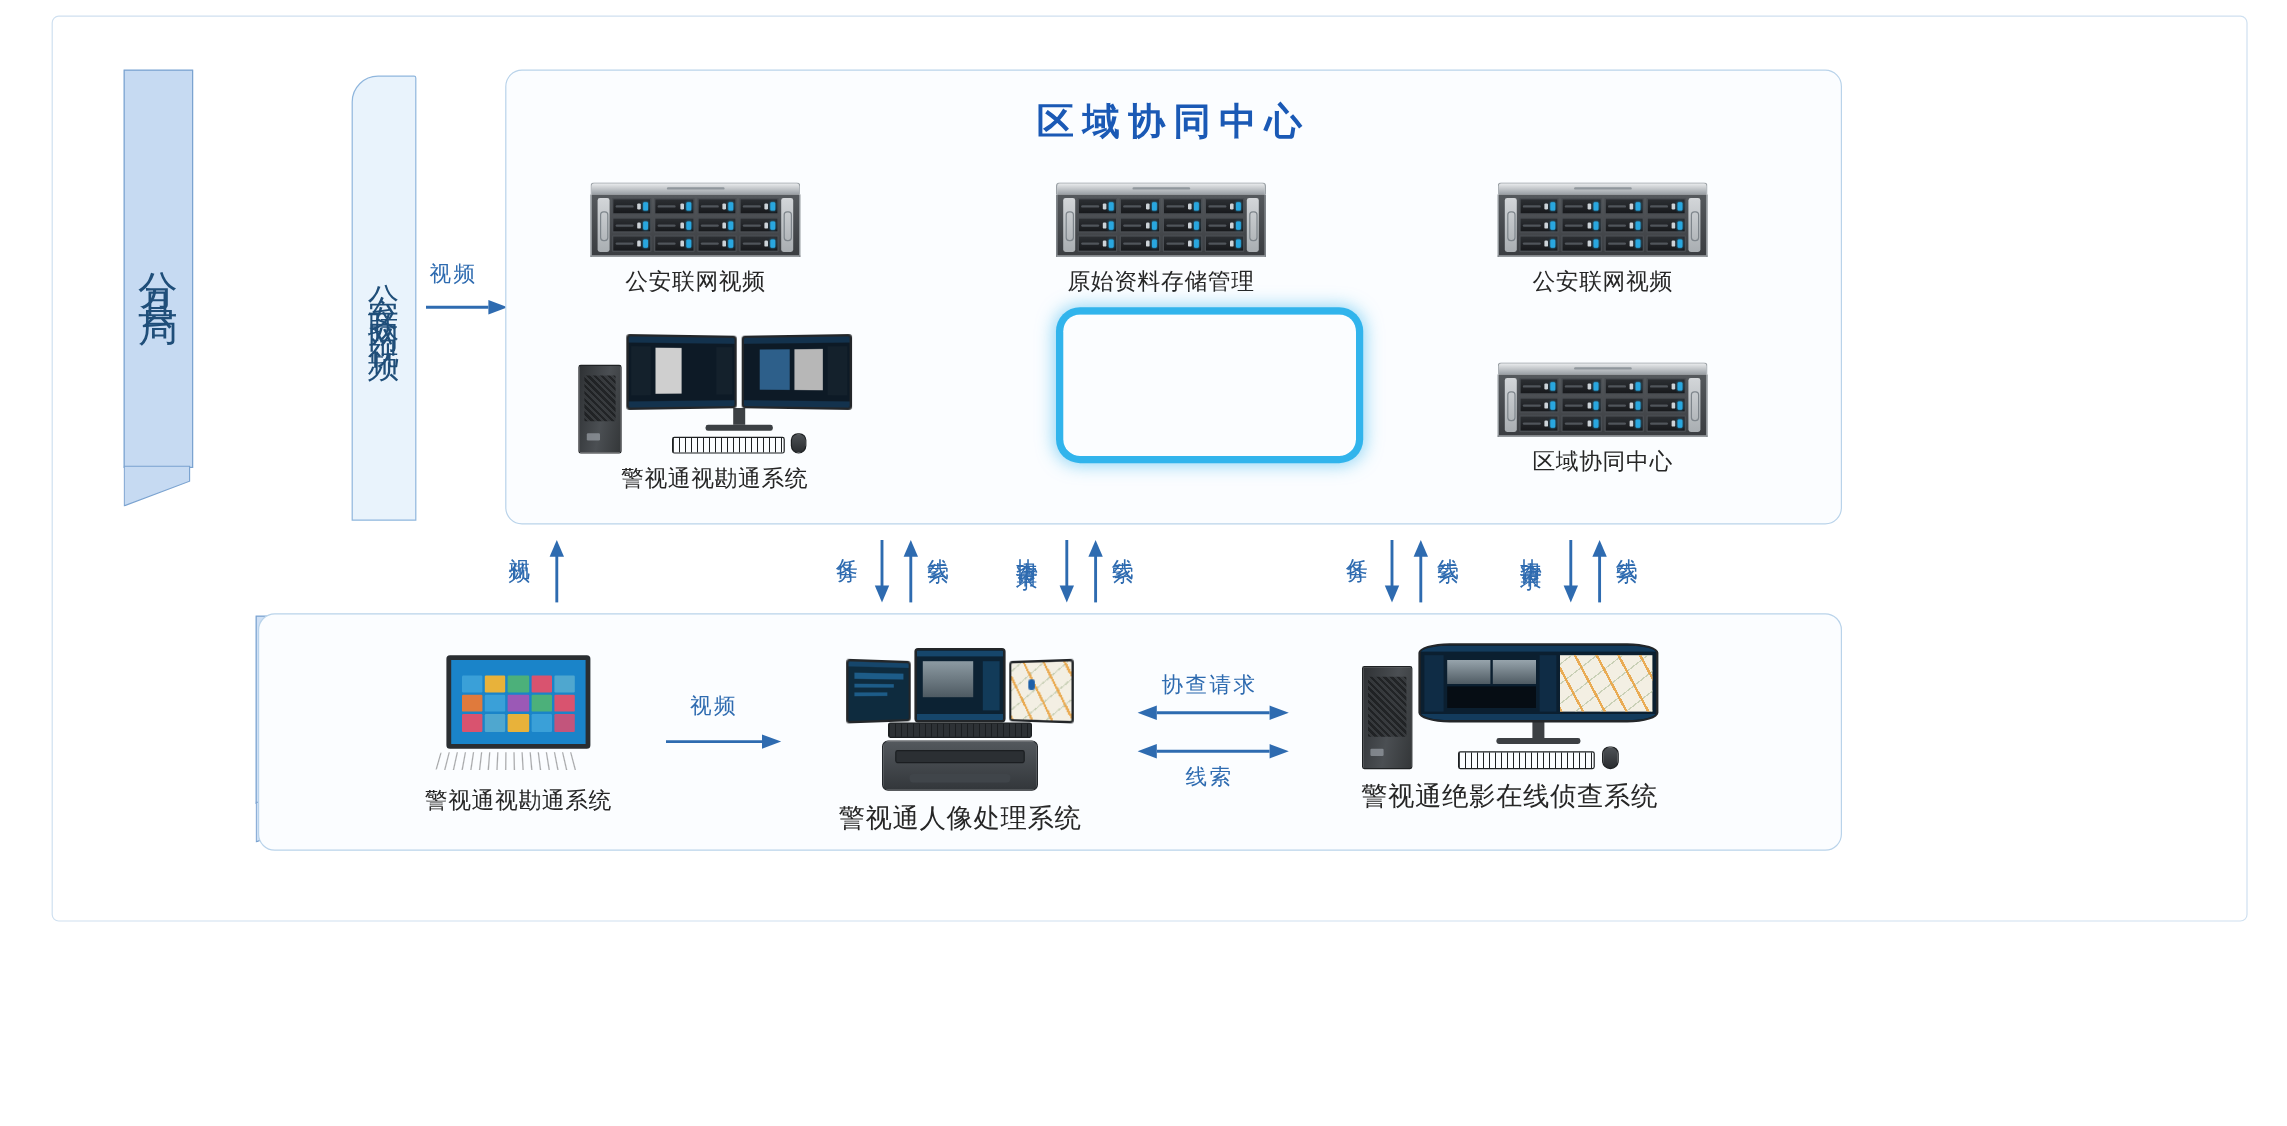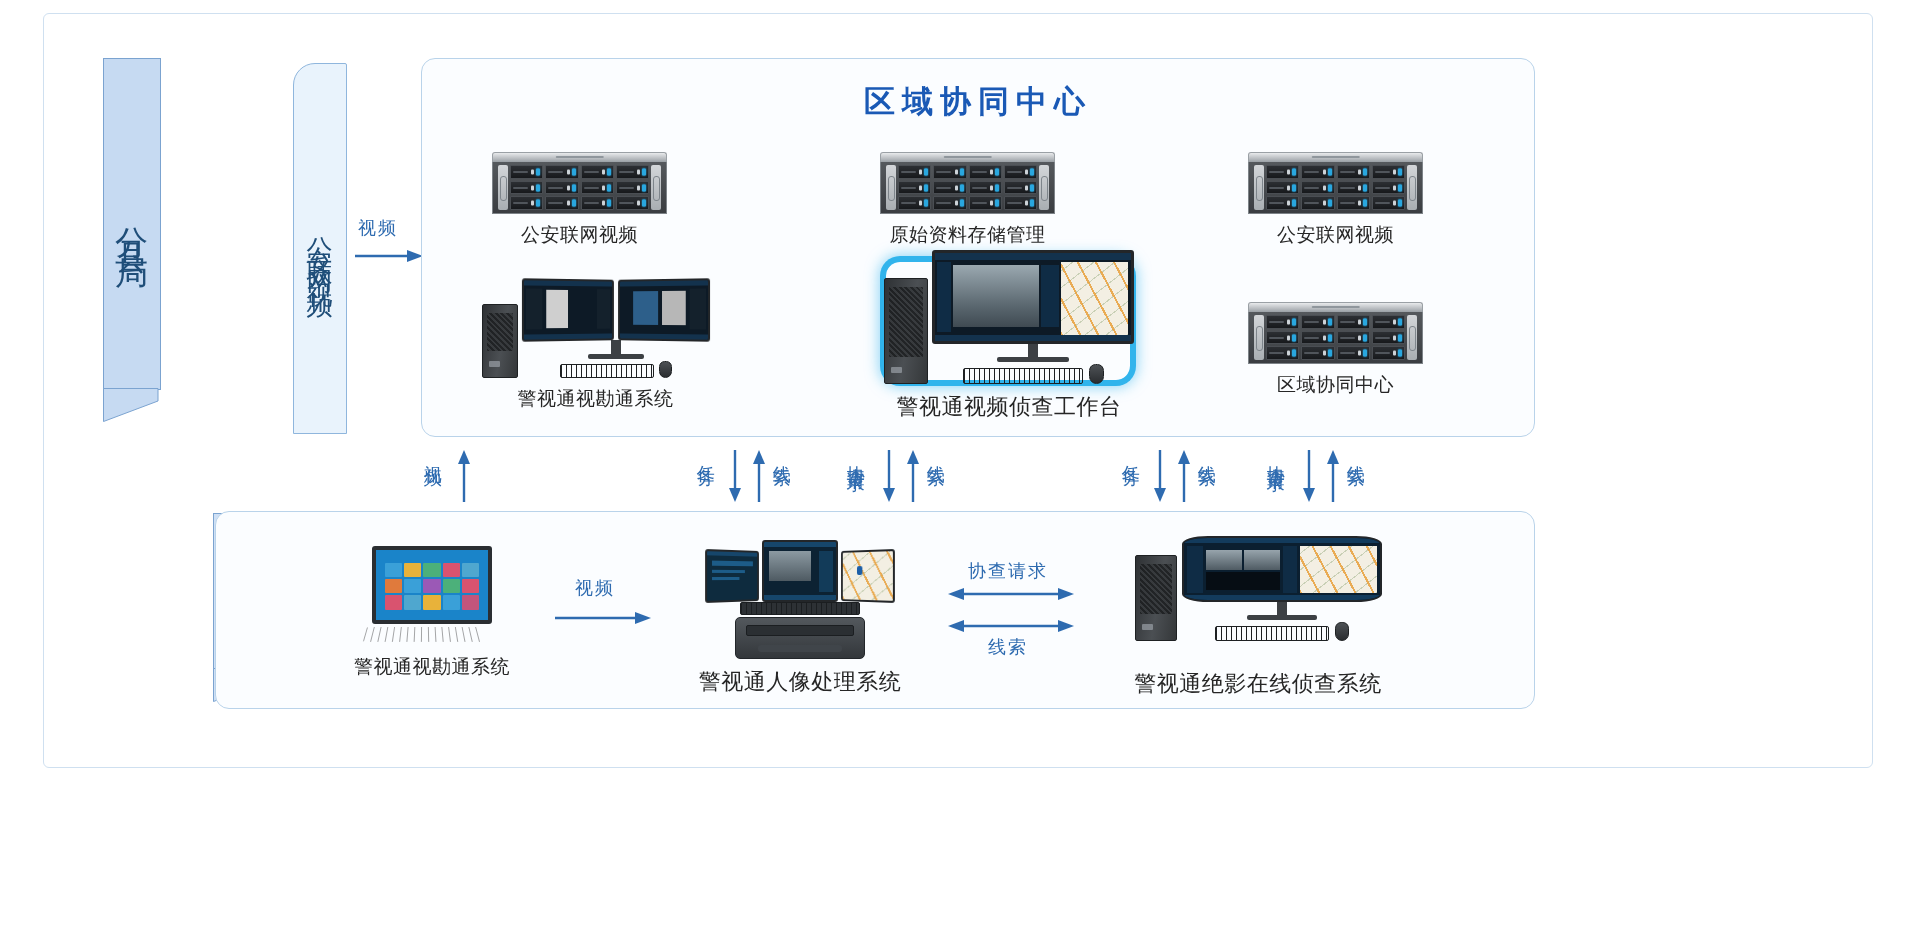--- a/index.html
+++ b/index.html
@@ -527,45 +527,20 @@
         <div style="display:flex;align-items:flex-end;gap:5px;margin-top:2px;">
           <div class="kbd" style="width:92px;"></div>
           <div class="mouse" style="width:11px;height:15px;"></div>
         </div>
       </div>
     </div>
     <div class="cap">警视通视勘通系统</div>
   </div>
 
   <div class="glow" style="left:886px;top:262px;width:244px;height:118px;"></div>
-  <div class="node" style="left:876px;top:262px;width:266px;">
-    <div class="ws" style="height:122px;">
-      <div class="tower" style="height:104px;width:42px;"></div>
-      <div style="display:flex;flex-direction:column;align-items:center;margin-left:4px;">
-        <div class="mon" style="width:196px;height:88px;border-width:3px;">
-          <div class="scr scr-dark"></div>
-          <div class="scr-bar" style="top:0;height:7px;"></div>
-          <div class="scr-panelcol" style="left:2px;top:9px;width:14px;bottom:9px;"></div>
-          <div class="scr-vid" style="left:18px;top:12px;width:86px;height:62px;background:linear-gradient(#9aa8b0,#5b6870 65%,#3f4a52);"></div>
-          <div class="scr-panelcol" style="left:106px;top:12px;width:18px;height:62px;"></div>
-          <div class="scr-map" style="left:126px;top:9px;right:3px;bottom:6px;"></div>
-          <div class="scr-bar" style="bottom:0;height:6px;"></div>
-        </div>
-        <div class="stand">
-            <div class="neck"></div>
-            <div class="base" style="width:72px;"></div>
-          </div>
-        <div style="display:flex;align-items:flex-end;gap:6px;margin-top:2px;">
-          <div class="kbd" style="width:118px;height:14px;"></div>
-          <div class="mouse" style="width:13px;height:18px;"></div>
-        </div>
-      </div>
-    </div>
-    <div class="cap big">警视通视频侦查工作台</div>
-  </div>
 
   <div class="node" style="left:1243px;top:302px;width:185px;">
     <div class="rack" style="width:175px;">
       <div class="lid"></div>
       <div class="body" style="height:45px;">
         <div class="ear"></div>
         <div class="bays">
           <div class="bayrow">
               <div class="bay">
                 <div class="slit"></div>
@@ -757,21 +732,21 @@
     <polygon points="16,2 0,8 16,14"></polygon>
     <polygon points="110,2 126,8 110,14"></polygon>
   </svg>
   <svg class="arw" style="left:948px;top:618px;" width="126" height="16">
     <line x1="16" y1="8" x2="110" y2="8"></line>
     <polygon points="16,2 0,8 16,14"></polygon>
     <polygon points="110,2 126,8 110,14"></polygon>
   </svg>
   <div class="arrow-label" style="left:988px;top:637px;">线索</div>
 
-  <div class="node" style="left:1118px;top:546px;width:280px;gap:20px;">
+  <div class="node" style="left:1118px;top:546px;width:280px;">
     <div class="ws" style="height:95px;">
       <div class="tower" style="height:84px;width:40px;"></div>
       <div style="display:flex;flex-direction:column;align-items:center;margin-left:5px;">
         <div class="mon" style="width:196px;height:62px;border-radius:26px/8px;">
           <div class="scr" style="background:#0b1f30;"></div>
           <div class="scr-bar" style="top:0;height:5px;background:#133b5c;"></div>
           <div class="scr-panelcol" style="left:3px;top:8px;width:16px;bottom:7px;background:#0f2c45;"></div>
           <div class="scr-vid" style="left:22px;top:12px;width:36px;height:20px;background:linear-gradient(#97a4ac,#4f5b63);"></div>
           <div class="scr-vid" style="left:60px;top:12px;width:36px;height:20px;background:linear-gradient(#97a4ac,#4f5b63);"></div>
           <div style="position:absolute;left:22px;top:34px;width:74px;height:18px;background:#060d14;"></div>

